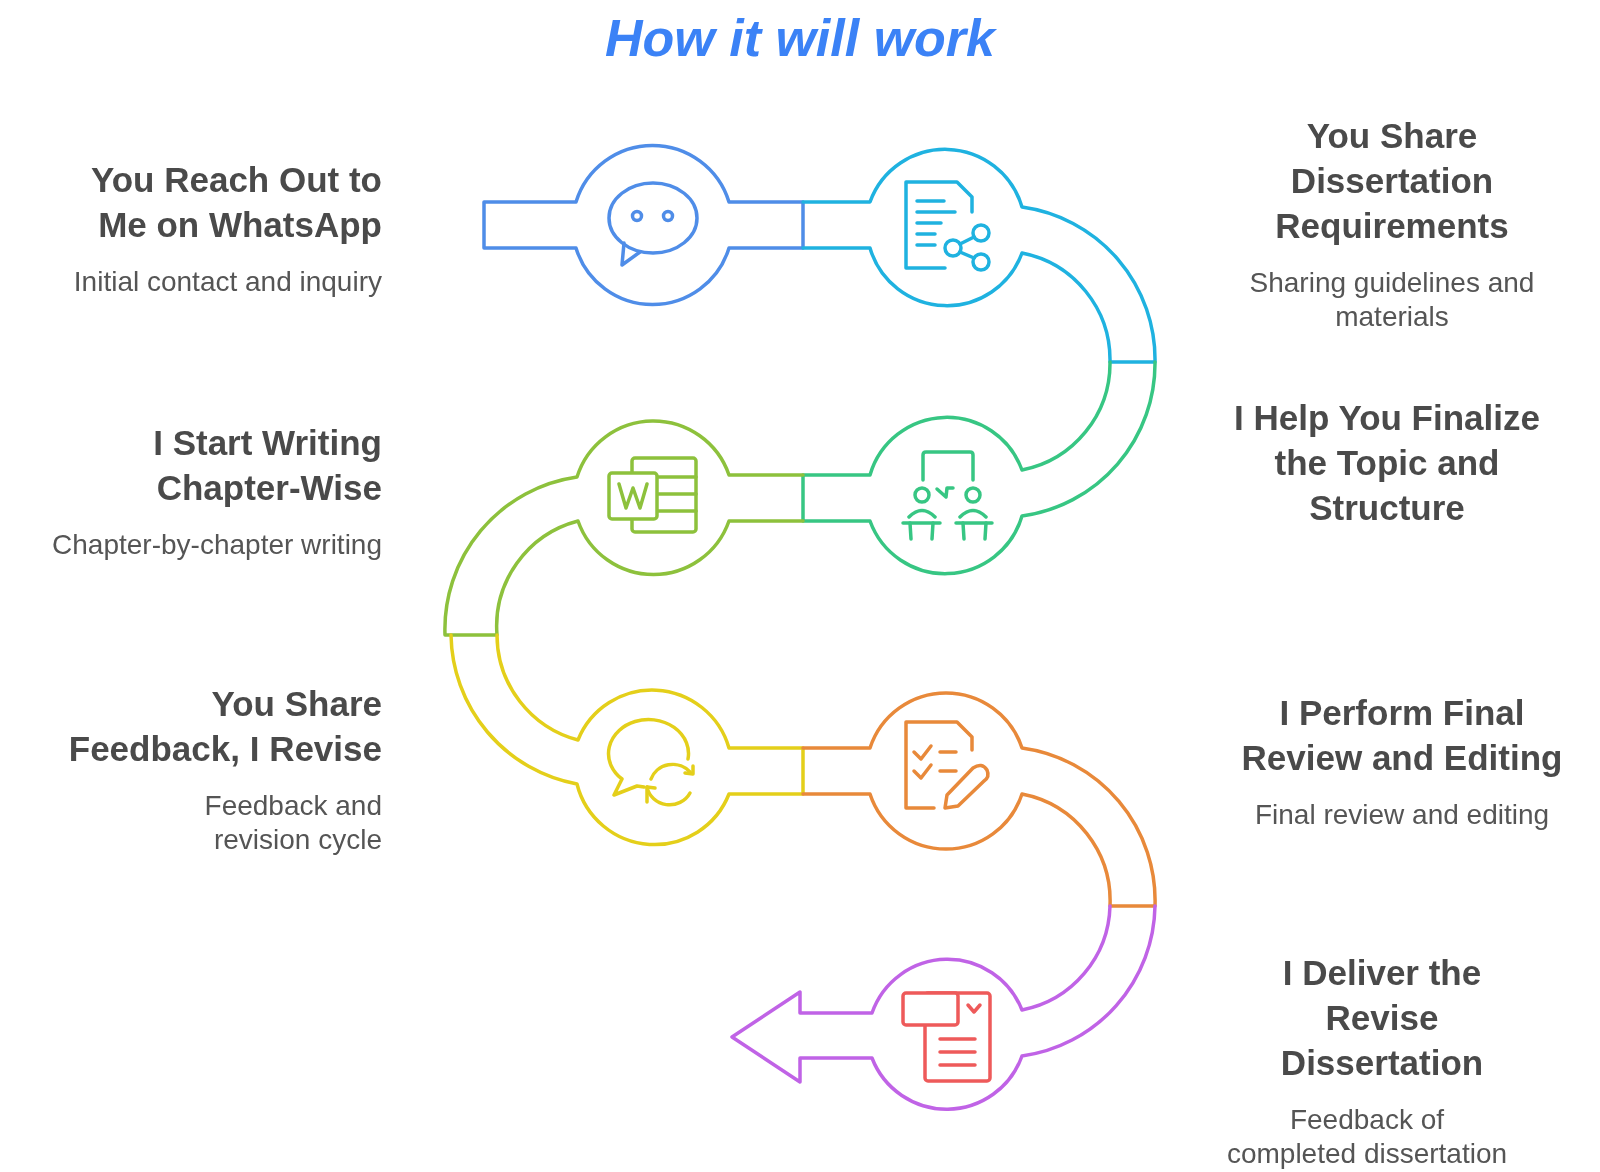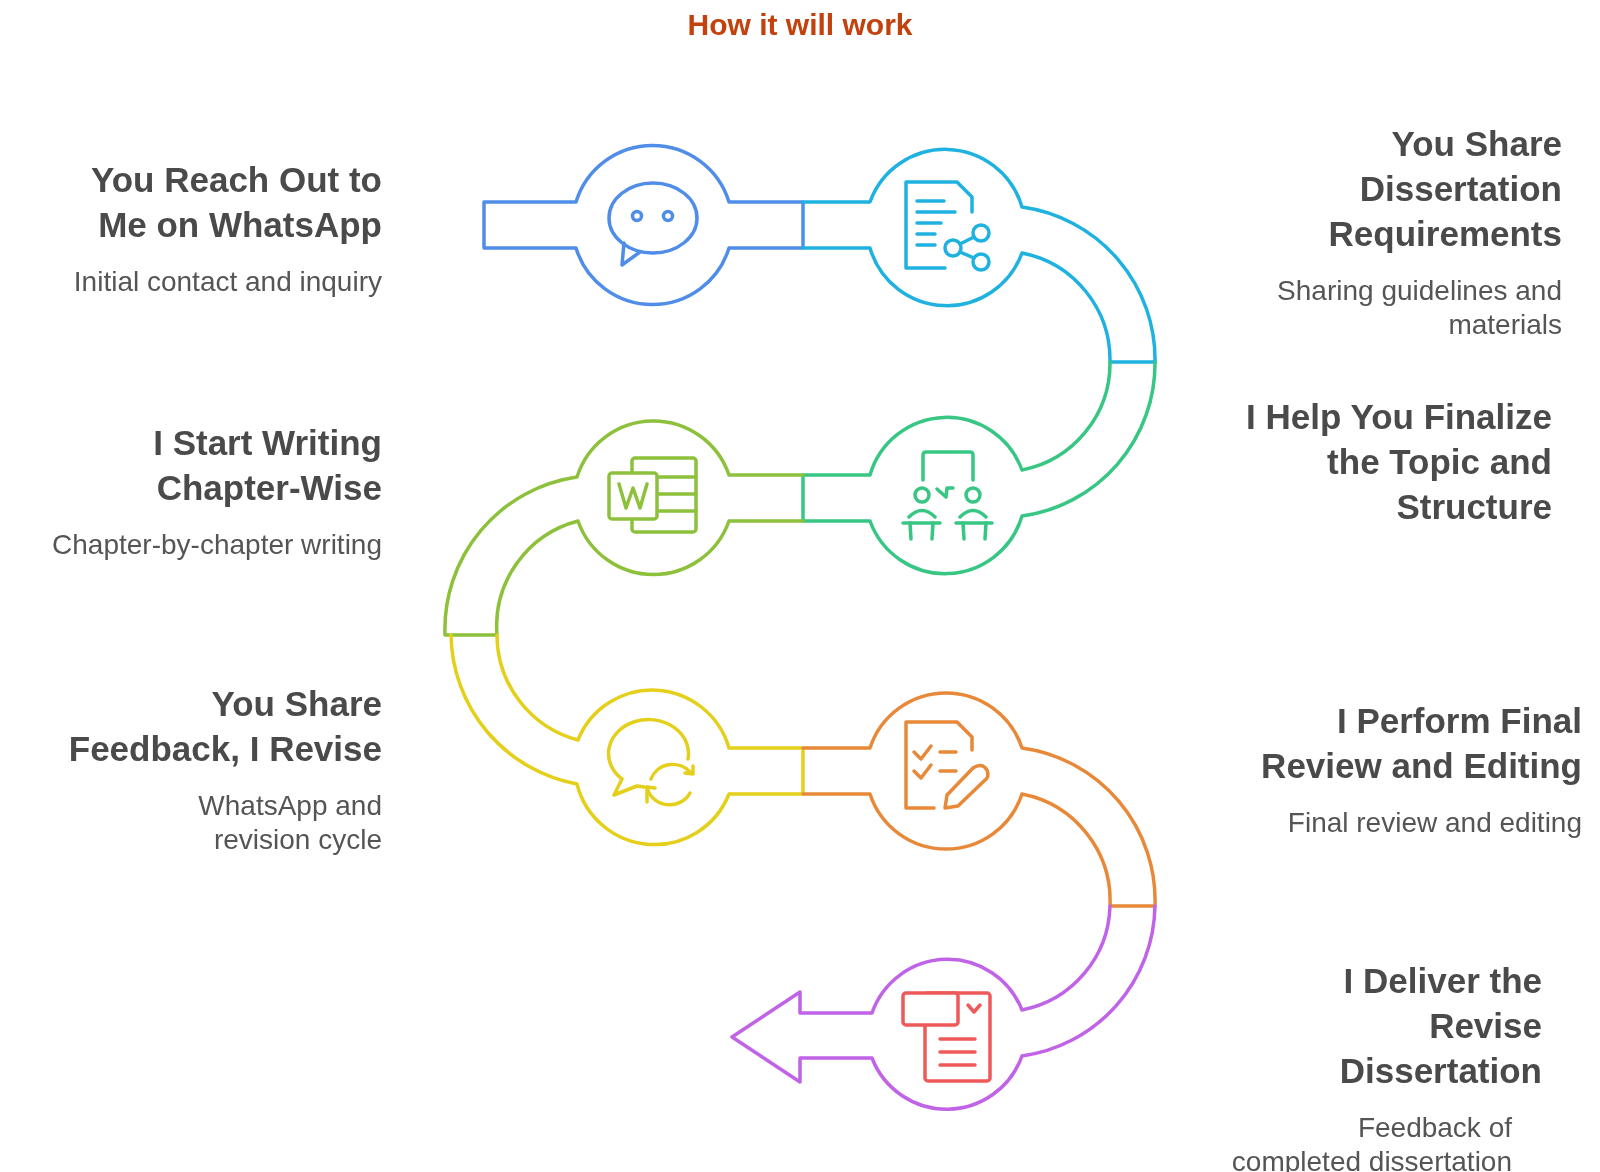--- a/index.html
+++ b/index.html
@@ -1,21 +1,21 @@
 <!DOCTYPE html>
 <html><head>
 <meta charset="utf-8">
 <style>
   html, body { margin:0; padding:0; background:#ffffff; }
   body { width:1600px; height:1172px; position:relative; overflow:hidden; font-family:"Liberation Sans", sans-serif; color:#4a4a4a; }
-  #title { position:absolute; left:0; top:8px; width:1600px; text-align:center; font-size:30px; font-weight:bold; color:#c2410c; font-family:"Liberation Sans", sans-serif; }
+  #title { position:absolute; left:0; top:8px; width:1600px; text-align:center; font-size:52px; font-weight:bold; color:#3b82f6; font-family:"Liberation Sans", sans-serif;font-style:italic; }
   svg#diagram { position:absolute; left:0; top:0; }
   .step-text { position:absolute; width:340px; }
   .step-text.left { text-align:right; }
-  .step-text.right { text-align:right;margin-top:8px; }
+  .step-text.right { text-align:center; }
   .step-title { font-size:35px; font-weight:bold; line-height:45px; color:#4a4a4a; font-family:"Liberation Sans", sans-serif; }
   .step-desc { font-size:28px; line-height:34px; color:#555555; margin-top:18px; font-family:"Liberation Sans", sans-serif; }
 </style>
 </head>
 <body>
 
 <div id="title">How it will work</div>
 
 <svg id="diagram" width="1600" height="1172" viewBox="0 0 1600 1172" fill="none" stroke-linejoin="round" stroke-linecap="round">
 
@@ -115,32 +115,32 @@
 <div class="step-text left" style="left:42px; top:148px;margin-top:9px;">
   <div class="step-title">You Reach Out to Me on WhatsApp</div>
   <div class="step-desc">Initial contact and inquiry</div>
 </div>
 
 <div class="step-text right" style="left:1222px; top:113px;">
   <div class="step-title">You Share Dissertation Requirements</div>
   <div class="step-desc">Sharing guidelines and materials</div>
 </div>
 
-<div class="step-text right" style="left:1222px; top:386px; width:330px;">
+<div class="step-text right" style="left:1222px; top:395px; width:330px;">
   <div class="step-title">I Help You Finalize the Topic and Structure</div>
 </div>
 
 <div class="step-text left" style="left:42px; top:420px;">
   <div class="step-title">I Start Writing Chapter-Wise</div>
   <div class="step-desc">Chapter-by-chapter writing</div>
 </div>
 
 <div class="step-text left" style="left:42px; top:681px;">
   <div class="step-title">You Share Feedback, I Revise</div>
-  <div class="step-desc" style="margin-left:90px;">WhatsApp and revision cycle</div>
+  <div class="step-desc" style="margin-left:90px;">Feedback and revision cycle</div>
 </div>
 
 <div class="step-text right" style="left:1222px; top:690px; width:360px;">
   <div class="step-title">I Perform Final Review and Editing</div>
   <div class="step-desc">Final review and editing</div>
 </div>
 
 <div class="step-text right" style="left:1222px; top:950px; width:320px;">
   <div class="step-title">I Deliver the Revise Dissertation</div>
   <div class="step-desc" style="width:290px;">Feedback of completed dissertation</div>

